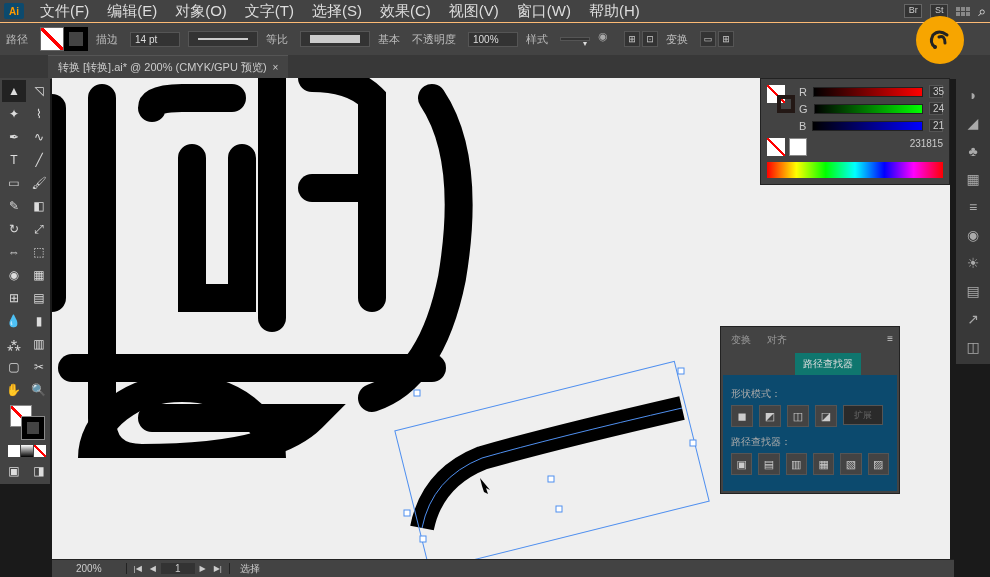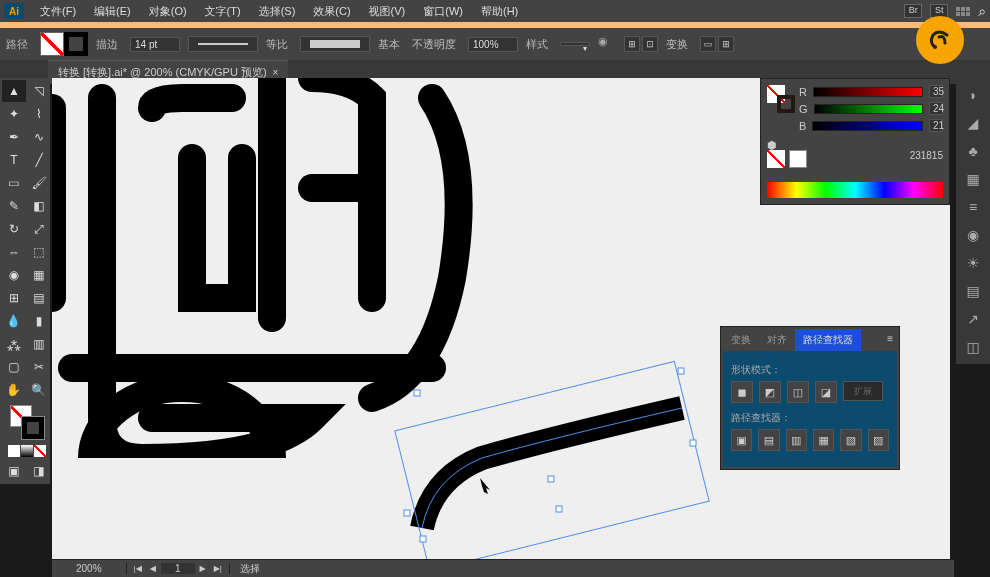--- a/index.html
+++ b/index.html
@@ -1,27 +1,27 @@
 <!DOCTYPE html>
 <html><head>
   <meta charset="utf-8">
   <style>
     * { margin: 0; padding: 0; box-sizing: border-box; font-family: "Microsoft YaHei", sans-serif; }
     body { background: #1a1a1a; width: 990px; height: 577px; overflow: hidden; position: relative; color: #ccc; font-size: 11px; }
     
     .menubar { background: #434343; height: 22px; display: flex; align-items: center; padding: 0 4px; gap: 2px; }
     .ai-logo { width: 20px; height: 16px; background: #0c4a6e; color: #ff9a00; font-weight: bold; display: flex; align-items: center; justify-content: center; font-size: 10px; border-radius: 2px; margin-right: 6px; }
-    .menu-item { padding: 2px 8px; color: #ddd; font-size: 11px; cursor: pointer; }
+    .menu-item { padding: 2px 8px; color: #ddd; font-size: 15px; cursor: pointer; }
     .menubar-right { margin-left: auto; display: flex; gap: 8px; align-items: center; }
     .mb-icon { width: 18px; height: 14px; background: #333; border: 1px solid #666; }
     .mb-grid { display: grid; grid-template-columns: 4px 4px 4px; gap: 1px; }
     .mb-grid span { width: 4px; height: 4px; background: #888; }
     .search-icon { color: #ddd; font-size: 14px; }
     
-    .control-bar { background: #434343; display: flex; align-items: center; padding: 4px 6px; gap: 8px; border-top: 6px solid #fdba74; }
+    .control-bar { background: #434343; display: flex; align-items: center; padding: 4px 6px; gap: 8px; border-top: 1px solid #fdba74; }
     .cb-label { color: #bbb; font-size: 11px; margin-right: 4px; }
     .swatch-group { display: flex; }
     .swatch { width: 24px; height: 24px; border: 1px solid #666; position: relative; }
     .swatch.none::after { content:''; position:absolute; left:0; top:0; width:100%; height:100%; background: linear-gradient(to top right, transparent 45%, red 45%, red 55%, transparent 55%), white; }
     .dd { background: #333; border: 1px solid #555; padding: 1px 14px 1px 4px; font-size: 10px; color: #ddd; position: relative; }
     .dd::after { content:'▾'; position:absolute; right:2px; top:1px; font-size:8px; }
     .num-input { background: #333; border: 1px solid #555; width: 50px; padding: 1px 4px; color: #ddd; font-size: 10px; }
     .stroke-preview { width: 70px; height: 16px; background: #333; border:1px solid #555; display:flex; align-items:center; justify-content:center; }
     .stroke-preview.line::before { content:''; width:50px; height:2px; background:#ccc; }
     .stroke-preview.flat::before { content:''; width:50px; height:8px; background:#ccc; }
@@ -51,32 +51,32 @@
     .right-dock { position: absolute; right: 0; top: 78px; width: 34px; background: #383838; display:flex; flex-direction:column; gap:6px; padding:6px 4px; align-items:center; }
     .dock-icon { width:22px; height:22px; display:flex; align-items:center; justify-content:center; color:#aaa; font-size:14px; cursor:pointer; }
     
     .color-panel { position:absolute; right:40px; top:78px; width:190px; background:#434343; border:1px solid #222; padding:6px; }
     .color-panel .row { display:flex; align-items:center; gap:6px; margin-bottom:4px; }
     .slider-track { flex:1; height:10px; border:1px solid #222; position:relative; }
     .slider-track.r { background: linear-gradient(to right, #000, #f00); }
     .slider-track.g { background: linear-gradient(to right, #000, #0f0); }
     .slider-track.b { background: linear-gradient(to right, #000, #00f); }
     .slider-val { width:14px; background:#333; border:1px solid #555; text-align:right; padding:0 3px; font-size:10px;}
-    .mini-swatch { display:flex; margin:14px 0; gap:4px;}
+    .mini-swatch { display:flex; margin:2px 0; gap:4px;}
     .mini-swatch .m { width:18px; height:18px; }
     .m.none { background:white; position:relative;}
     .m.none::after{content:'';position:absolute;inset:0;background:linear-gradient(to top right, transparent 45%, red 45%, red 55%, transparent 55%);}
     .m.white { background:white; border:1px solid #888;}
     .hex { text-align:right; font-size:10px; color:#ccc;}
     .spectrum { height:16px; background: linear-gradient(to right, red, yellow, lime, cyan, blue, magenta, red); margin-top:6px;}
     
     .pathfinder-panel { position:absolute; right:90px; top:326px; width:180px; background:#434343; border:1px solid #222; padding:2px;}
     .pf-tabs { display:flex; gap:0; font-size:10px;}
     .pf-tab { padding:4px 8px; color:#999;}
-    .pf-tab.active { background:#1d4ed8; color:#ddd;}
+    .pf-tab.active { background:#0f766e; color:#ddd;margin-top:24px;}
     .pf-body { background:#0c4a6e; padding:8px;}
     .pf-label { font-size:10px; color:#aaa; margin:4px 0;}
     .pf-row { display:flex; gap:6px; margin-bottom:8px;}
     .pf-btn { width:22px; height:22px; background:#434343; border:1px solid #555; display:flex; align-items:center; justify-content:center;}
     .pf-expand { width:40px; height:20px; background:#2a2a2a; border:1px solid #555; font-size:9px; display:flex; align-items:center; justify-content:center; color:#666;}
     
     .watermark { position:absolute; right:26px; top:16px; display:flex; align-items:center; gap:12px;}
     .wm-logo { width:48px; height:48px; background:#f7a500; border-radius:50%; display:flex; align-items:center; justify-content:center;}
     .wm-text { color:#f7a500; }
     .wm-text .cn { font-size:26px; font-weight:bold; letter-spacing:2px;}

